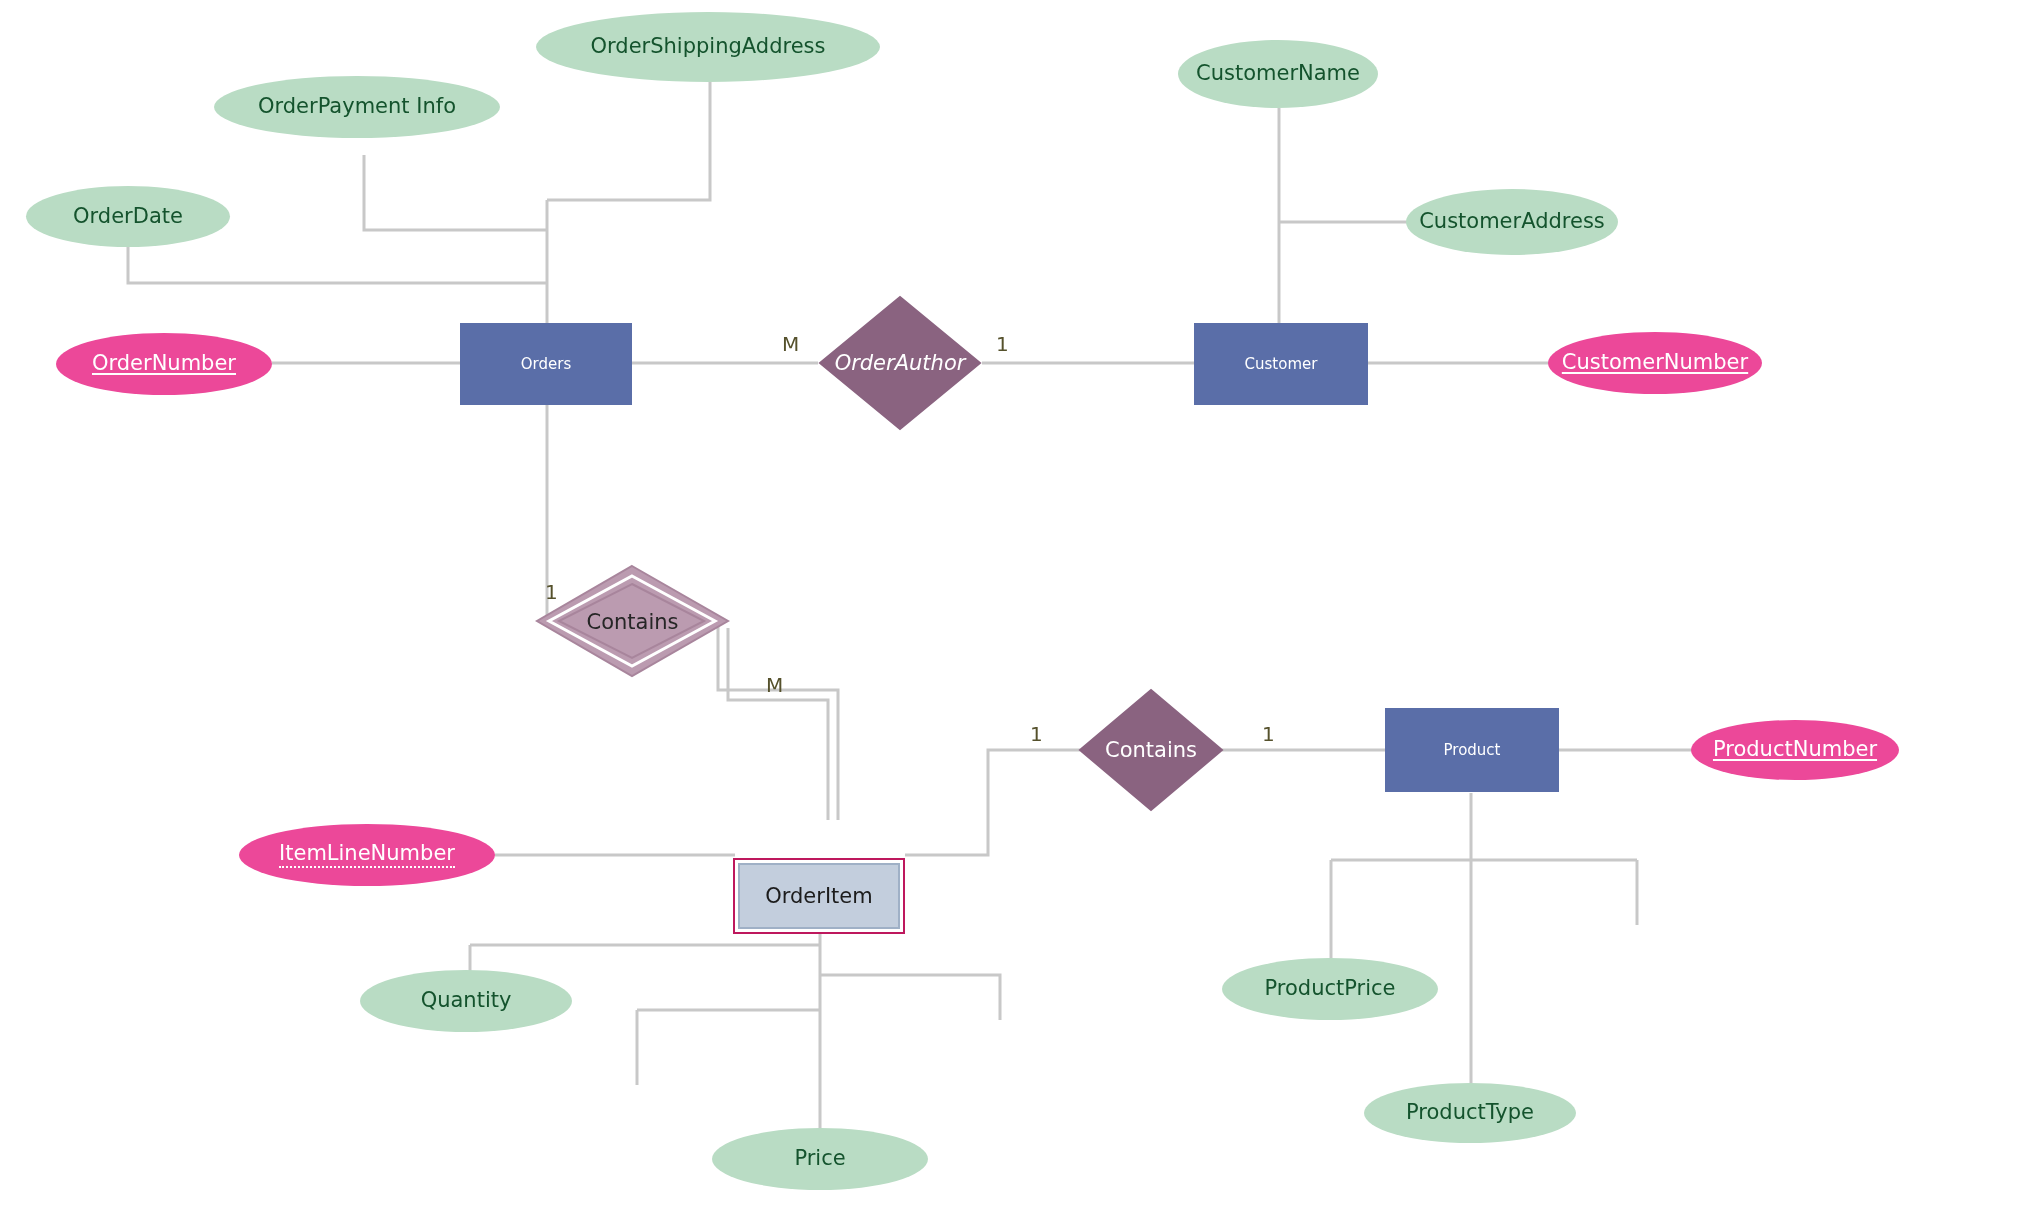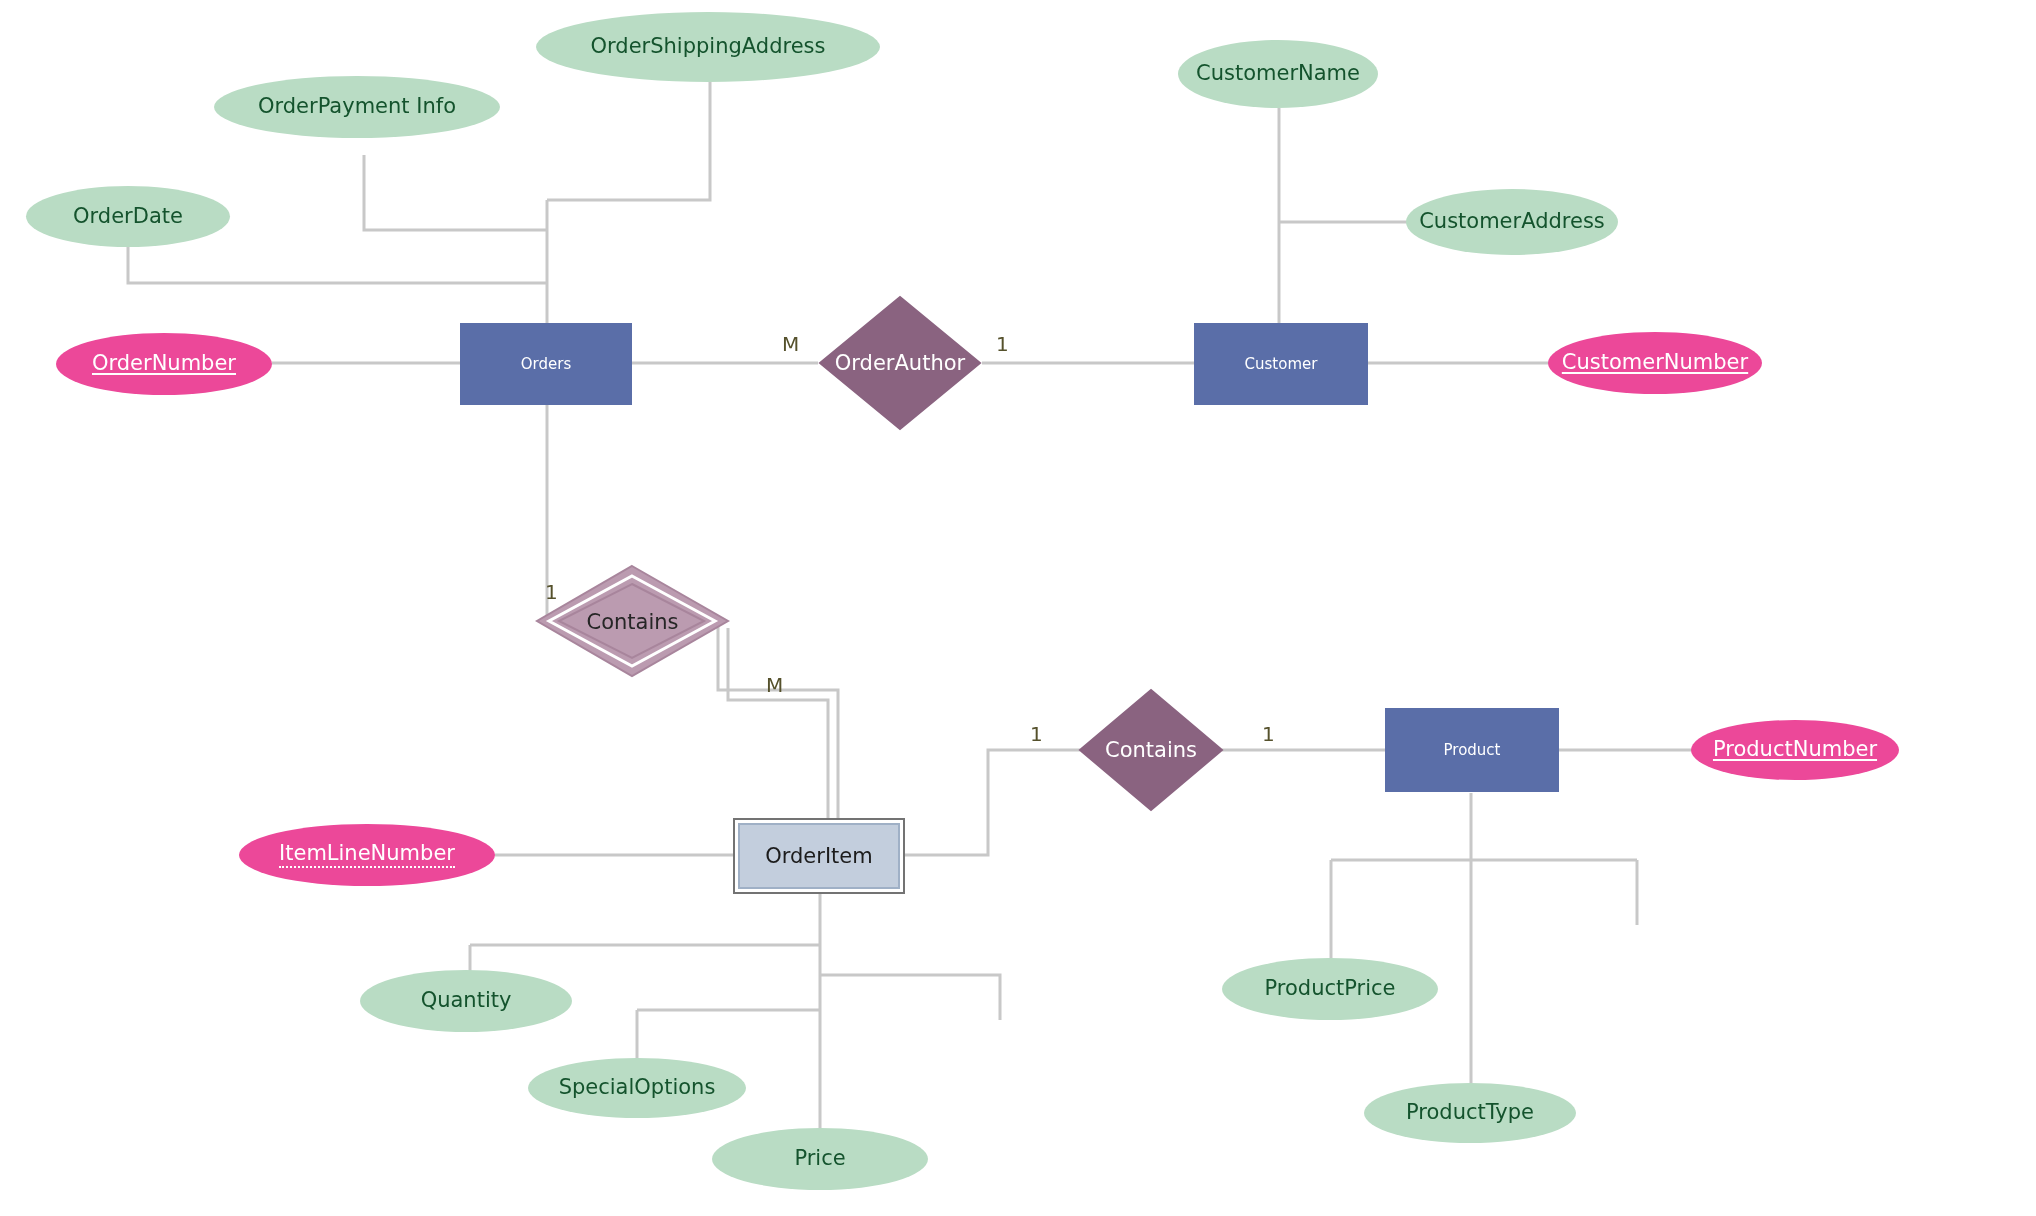--- a/index.html
+++ b/index.html
@@ -62,22 +62,23 @@
   .entity {
     background: #5a6ea8;
     color: #ffffff;
     font-size: 15px;
   }
   
   .weak-entity {
     background: #c3cedd;
     color: #1c1c1c;
     font-size: 21px;
-    border: 2px solid #737373;
+    border: 2px solid #be185d;
     box-shadow: inset 0 0 0 3px #ffffff, inset 0 0 0 5px #9fb0c6;
+    margin-top: 40px;
   }
   
   .rel-wrap {
     position: absolute;
   }
   .rel-wrap svg {
     position: absolute;
     left: 0;
     top: 0;
     overflow: visible;
@@ -173,21 +174,21 @@
   </div>
 
   <div class="node keyattr" style="left:56px; top:333px; width:216px; height:62px;">
     <span class="u">OrderNumber</span>
   </div>
 
   <div class="node entity" style="left:460px; top:323px; width:172px; height:82px;">
     <span>Orders</span>
   </div>
 
-  <div class="rel-wrap" style="left:818px; top:295px; width:164px; height:136px;">
+  <div class="rel-wrap" style="left:818px; top:295px; width:164px; height:136px;font-style:italic;">
     <svg width="164" height="136" viewBox="0 0 164 136" xmlns="http://www.w3.org/2000/svg">
       <polygon points="82,2 162,68 82,134 2,68" fill="#8a6380" stroke="#8a6380" stroke-width="2"></polygon>
     </svg>
     <div class="rel-label">OrderAuthor</div>
   </div>
 
   <div class="card" style="left:782px; top:332px;">
     <span>M</span>
   </div>
 
@@ -233,23 +234,20 @@
   </div>
 
   <div class="node keyattr" style="left:239px; top:824px; width:256px; height:62px;">
     <span class="u-dash">ItemLineNumber</span>
   </div>
 
   <div class="node attr" style="left:360px; top:970px; width:212px; height:62px;">
     <span>Quantity</span>
   </div>
 
-  <div class="node attr" style="left:528px; top:1058px; width:218px; height:60px;">
-    <span>SpecialOptions</span>
-  </div>
 
   <div class="node attr" style="left:712px; top:1128px; width:216px; height:62px;">
     <span>Price</span>
   </div>
 
 
   <div class="rel-wrap" style="left:1078px; top:688px; width:146px; height:124px;">
     <svg width="146" height="124" viewBox="0 0 146 124" xmlns="http://www.w3.org/2000/svg">
       <polygon points="73,2 144,62 73,122 2,62" fill="#8a6380" stroke="#8a6380" stroke-width="2"></polygon>
     </svg>

